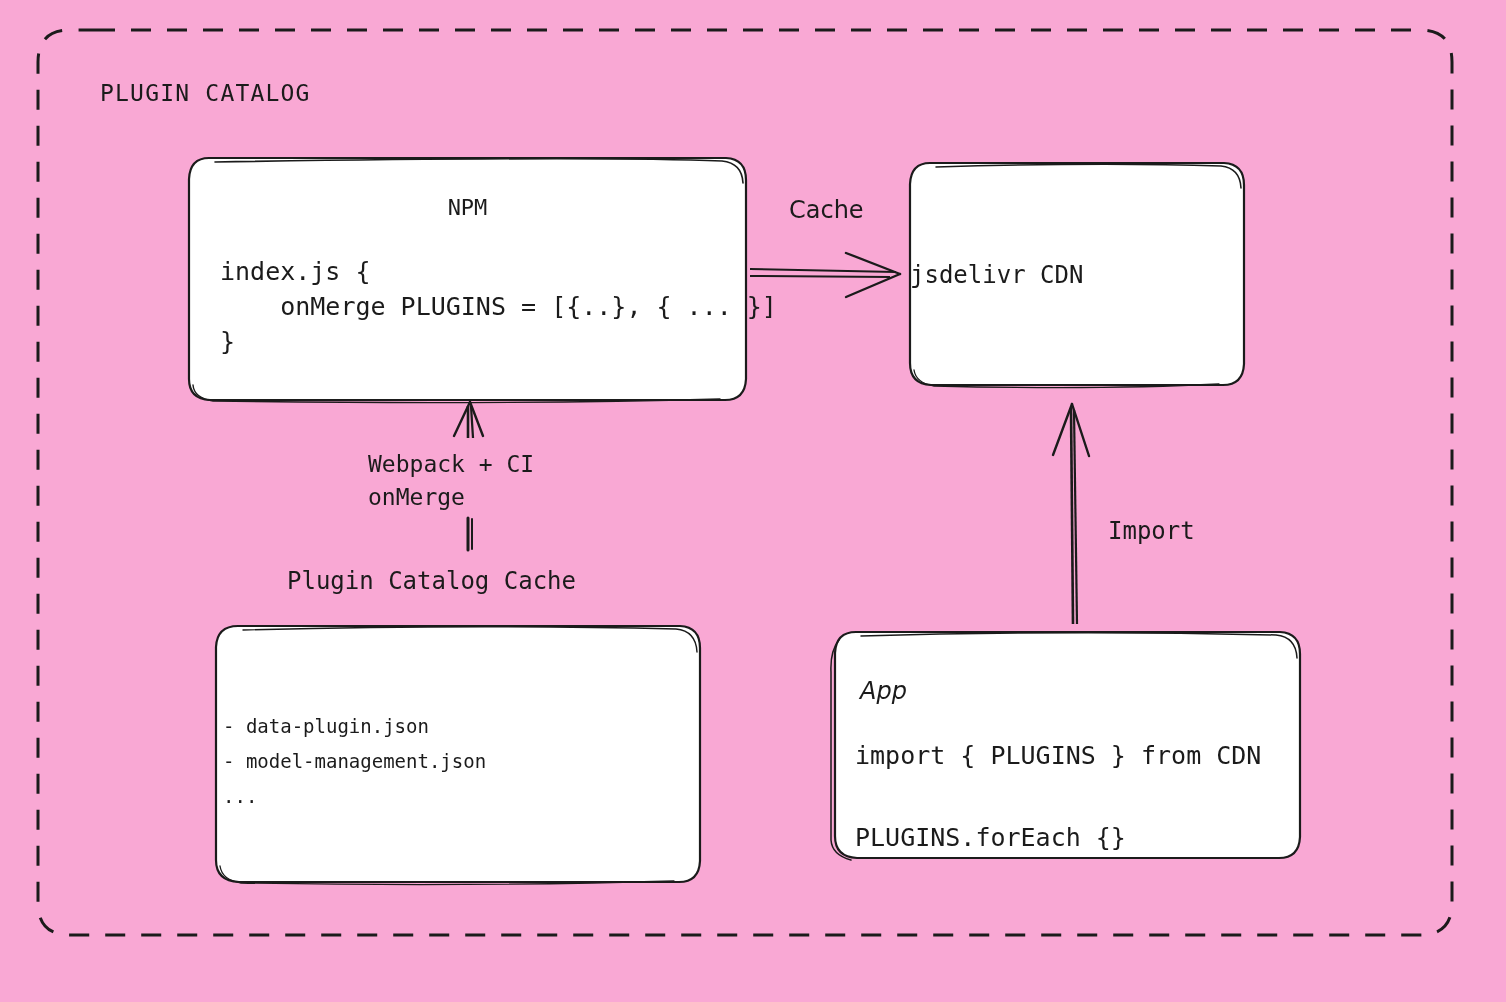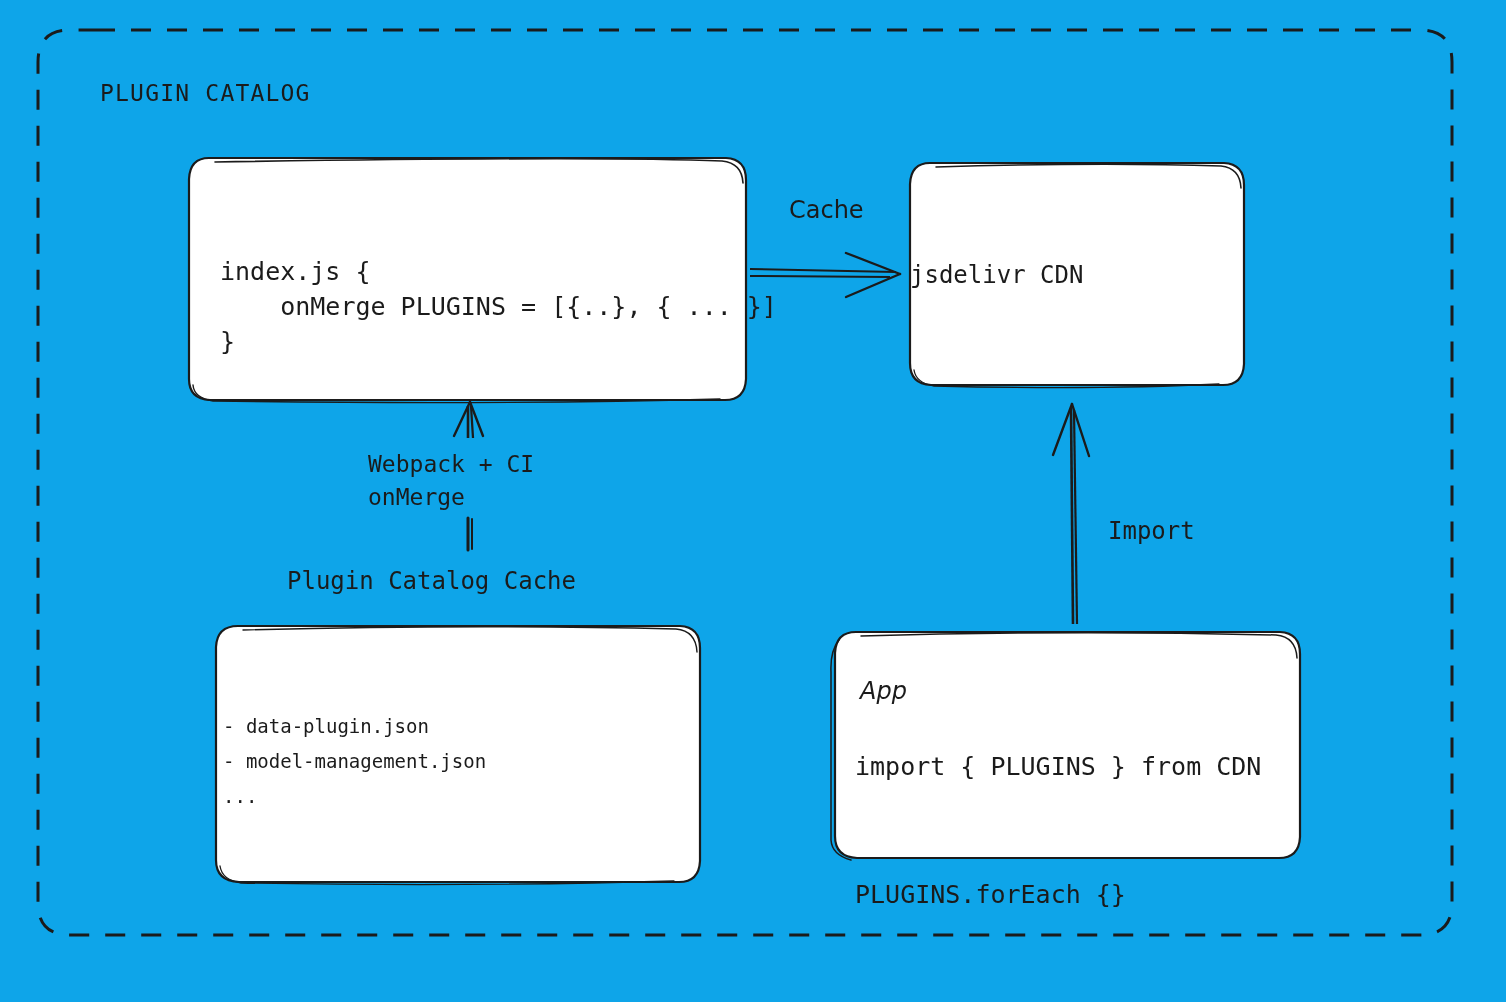--- a/index.html
+++ b/index.html
@@ -5,21 +5,21 @@
 <style>
   html, body {
     margin: 0;
     padding: 0;
     background: #ffffff;
   }
   #canvas {
     position: relative;
     width: 1506px;
     height: 1002px;
-    background: #0ea5e9;
+    background: #f9a8d4;
     overflow: hidden;
     font-family: "DejaVu Sans Mono", "Liberation Mono", monospace;
     color: #1b1b1b;
   }
   svg.layer {
     position: absolute;
     left: 0;
     top: 0;
     width: 1506px;
     height: 1002px;
@@ -108,21 +108,21 @@
   #app-title {
     left: 860px;
     top: 679px;
     font-size: 24px;
     font-style: italic;
   }
   #app-code {
     left: 855px;
     top: 735px;
     font-size: 25px;
-    line-height: 64px;
+    line-height: 41px;
   }
 </style>
 </head>
 <body>
 
 <div id="canvas">
 
   <svg class="layer" viewBox="0 0 1506 1002" xmlns="http://www.w3.org/2000/svg">
 
     <g>
@@ -177,20 +177,21 @@
     <g>
       <path d="M 1073,624 L 1071,408" fill="none" stroke="#1b1b1b" stroke-width="2.6"></path>
       <path d="M 1077,624 L 1074,410" fill="none" stroke="#1b1b1b" stroke-width="2.2"></path>
       <path d="M 1053,455 L 1072,404" fill="none" stroke="#1b1b1b" stroke-width="2.4" stroke-linecap="round"></path>
       <path d="M 1089,456 L 1072,404" fill="none" stroke="#1b1b1b" stroke-width="2.4" stroke-linecap="round"></path>
     </g>
   </svg>
 
   <div class="txt mono" id="catalog-title">PLUGIN CATALOG</div>
 
+  <div class="txt mono" id="npm-title">NPM</div>
 
   <div class="txt mono" id="npm-code">index.js {
     onMerge PLUGINS = [{..}, { ... }]
 }</div>
 
   <div class="txt mono" id="cdn-title">jsdelivr CDN</div>
 
   <div class="txt sans" id="cache-label">Cache</div>
 
   <div class="txt mono" id="webpack-label">Webpack + CI

